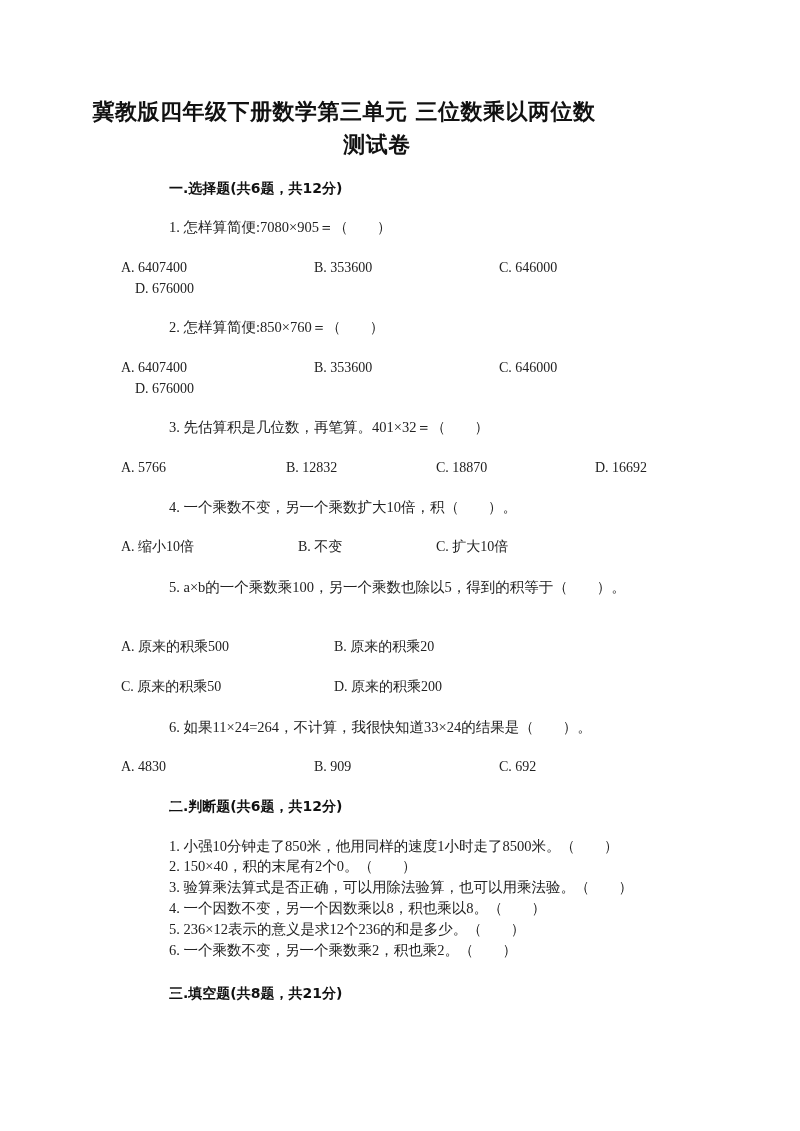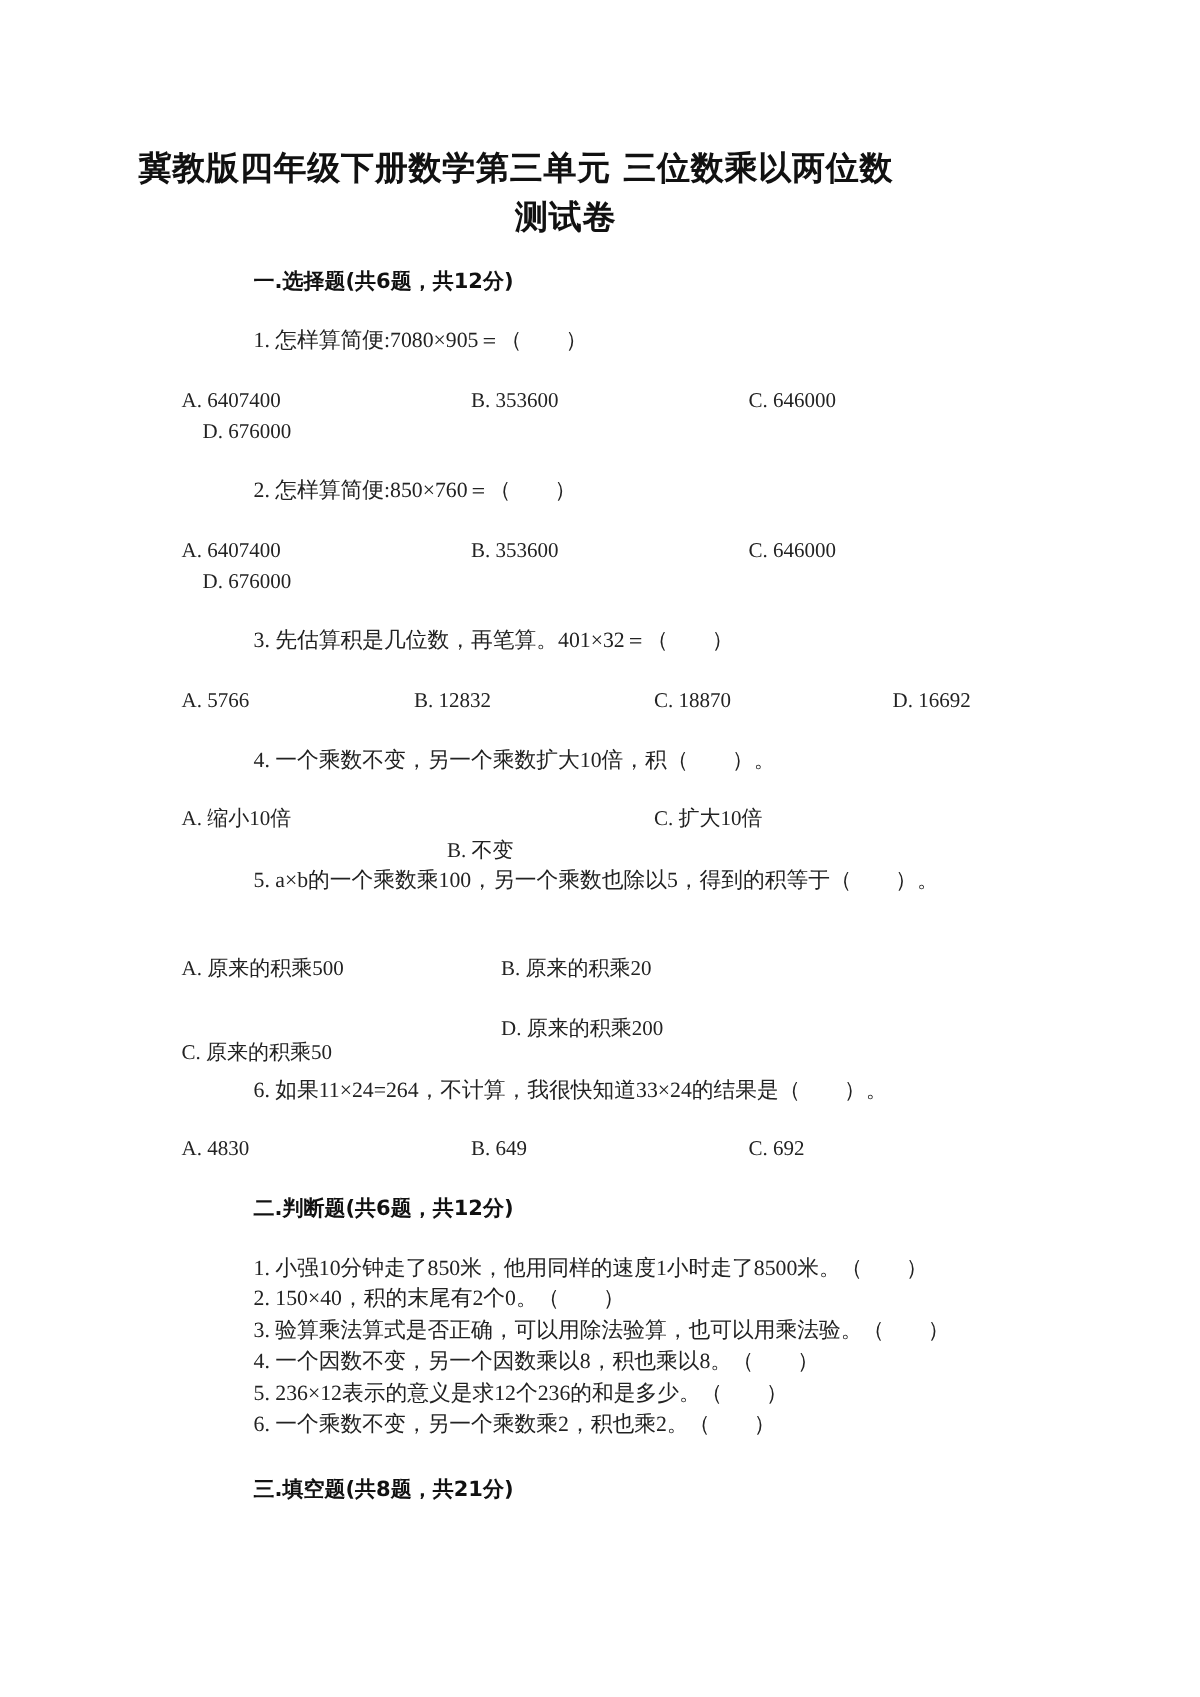--- a/index.html
+++ b/index.html
@@ -29,38 +29,38 @@
 <div class="opt" style="left:135px; top:279px;">D. 676000</div>
 
 <div class="line" style="top:317px;">2. 怎样算简便:850×760＝（　　）</div>
 <div class="opt" style="left:121px; top:358px;">A. 6407400</div>
 <div class="opt" style="left:314px; top:358px;">B. 353600</div>
 <div class="opt" style="left:499px; top:358px;">C. 646000</div>
 <div class="opt" style="left:135px; top:379px;">D. 676000</div>
 
 <div class="line" style="top:417px;">3. 先估算积是几位数，再笔算。401×32＝（　　）</div>
 <div class="opt" style="left:121px; top:458px;">A. 5766</div>
-<div class="opt" style="left:276px; top:458px;">B. 12832</div>
+<div class="opt" style="left:286px; top:458px;">B. 12832</div>
 <div class="opt" style="left:436px; top:458px;">C. 18870</div>
 <div class="opt" style="left:595px; top:458px;">D. 16692</div>
 
 <div class="line" style="top:497px;">4. 一个乘数不变，另一个乘数扩大10倍，积（　　）。</div>
 <div class="opt" style="left:121px; top:537px;">A. 缩小10倍</div>
-<div class="opt" style="left:298px; top:558px;">B. 不变</div>
+<div class="opt" style="left:298px; top:537px;">B. 不变</div>
 <div class="opt" style="left:436px; top:537px;">C. 扩大10倍</div>
 
 <div class="line" style="top:577px;">5. a×b的一个乘数乘100，另一个乘数也除以5，得到的积等于（　　）。</div>
 <div class="opt" style="left:121px; top:637px;">A. 原来的积乘500</div>
 <div class="opt" style="left:334px; top:637px;">B. 原来的积乘20</div>
-<div class="opt" style="left:121px; top:677px;margin-top:16px;">C. 原来的积乘50</div>
+<div class="opt" style="left:121px; top:677px;">C. 原来的积乘50</div>
 <div class="opt" style="left:334px; top:677px;">D. 原来的积乘200</div>
 
 <div class="line" style="top:717px;">6. 如果11×24=264，不计算，我很快知道33×24的结果是（　　）。</div>
 <div class="opt" style="left:121px; top:757px;">A. 4830</div>
-<div class="opt" style="left:314px; top:757px;">B. 649</div>
+<div class="opt" style="left:314px; top:757px;">B. 909</div>
 <div class="opt" style="left:499px; top:757px;">C. 692</div>
 
 <div class="line sect" style="top:796px;">二.判断题(共6题，共12分)</div>
 <div class="line" style="top:836px;">1. 小强10分钟走了850米，他用同样的速度1小时走了8500米。（　　）</div>
 <div class="line" style="top:856px;">2. 150×40，积的末尾有2个0。（　　）</div>
 <div class="line" style="top:877px;">3. 验算乘法算式是否正确，可以用除法验算，也可以用乘法验。（　　）</div>
 <div class="line" style="top:898px;">4. 一个因数不变，另一个因数乘以8，积也乘以8。（　　）</div>
 <div class="line" style="top:919px;">5. 236×12表示的意义是求12个236的和是多少。（　　）</div>
 <div class="line" style="top:940px;">6. 一个乘数不变，另一个乘数乘2，积也乘2。（　　）</div>
 

